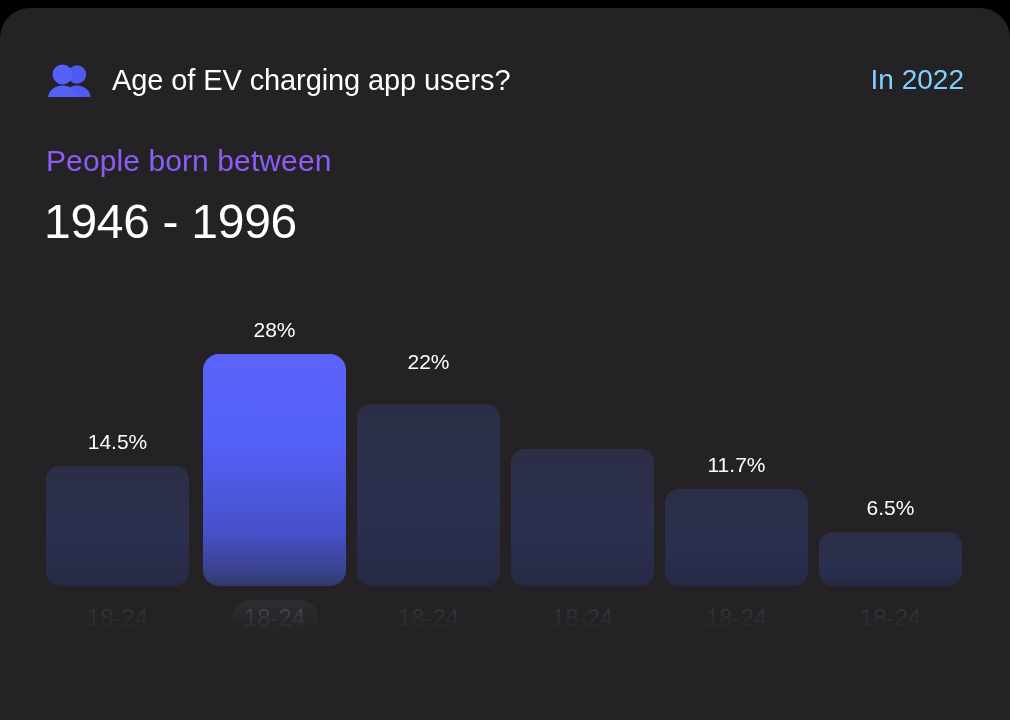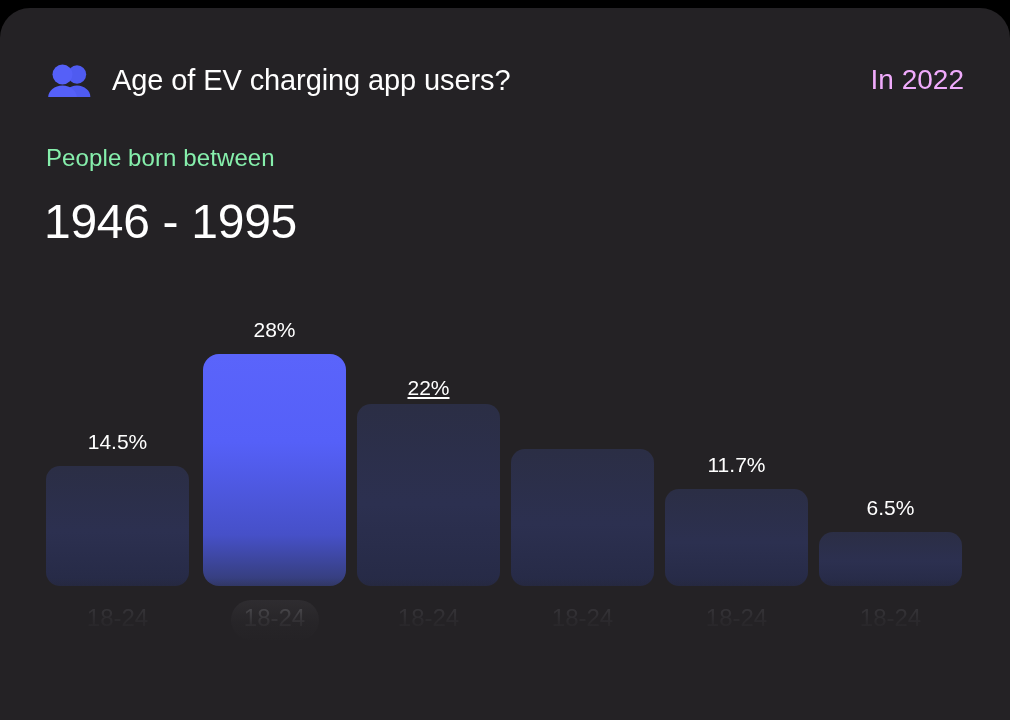--- a/index.html
+++ b/index.html
@@ -31,28 +31,28 @@
   #title-text {
     margin-left:18px;
     font-size:29px;
     color:#ffffff;
     letter-spacing:-0.1px;
     white-space:nowrap;
   }
   #period-text {
     margin-left:auto;
     font-size:28px;
-    color:#f0abfc;
+    color:#7dd3fc;
     white-space:nowrap;
   }
 
   
   #subtitle {
     position:absolute; left:46px; top:136px;
-    font-size:24px; color:#86efac;
+    font-size:30px; color:#8b5cf6;
     letter-spacing:0.1px;
   }
   #headline {
     position:absolute; left:44px; top:186px;
     font-size:48px; color:#ffffff;
     letter-spacing:-0.3px;
   }
 
   
   #chart {
@@ -128,36 +128,36 @@
         <path d="M31 22.5c-7.4 0-13.4 5.2-13.4 11.5h26.8c0-6.3-6-11.5-13.4-11.5z" fill="#4F5BF0"></path>
         <circle cx="16.5" cy="11.5" r="10" fill="#5560F8"></circle>
         <path d="M16.5 22.5C8.6 22.5 2.2 28 2.2 34h28.6c0-6-6.4-11.5-14.3-11.5z" fill="#5560F8"></path>
       </svg>
     </span>
     <span id="title-text">Age of EV charging app users?</span>
     <span id="period-text">In 2022</span>
   </div>
 
   <div id="subtitle">People born between</div>
-  <div id="headline">1946 - 1995</div>
+  <div id="headline">1946 - 1996</div>
 
   <div id="chart">
     <div class="col" style="left:46px;">
       <div class="valuelabel" style="bottom: 274px;">14.5%</div>
       <div class="bar" style="height: 120px;"></div>
       <div class="axislabel">18-24</div>
     </div>
     <div class="col active" style="left:203px;">
       <div class="valuelabel" style="bottom: 386px;">28%</div>
       <div class="bar" style="height: 232px;"></div>
       <div class="pill"></div>
       <div class="axislabel">18-24</div>
     </div>
     <div class="col" style="left:357px;">
-      <div class="valuelabel" style="bottom: 328px; text-decoration: underline;">22%</div>
+      <div class="valuelabel" style="bottom: 354px;">22%</div>
       <div class="bar" style="height: 182px;"></div>
       <div class="axislabel">18-24</div>
     </div>
     <div class="col" style="left:511px;">
       <div class="bar" style="height: 137px;"></div>
       <div class="axislabel">18-24</div>
     </div>
     <div class="col" style="left:665px;">
       <div class="valuelabel" style="bottom: 251px;">11.7%</div>
       <div class="bar" style="height: 97px;"></div>

